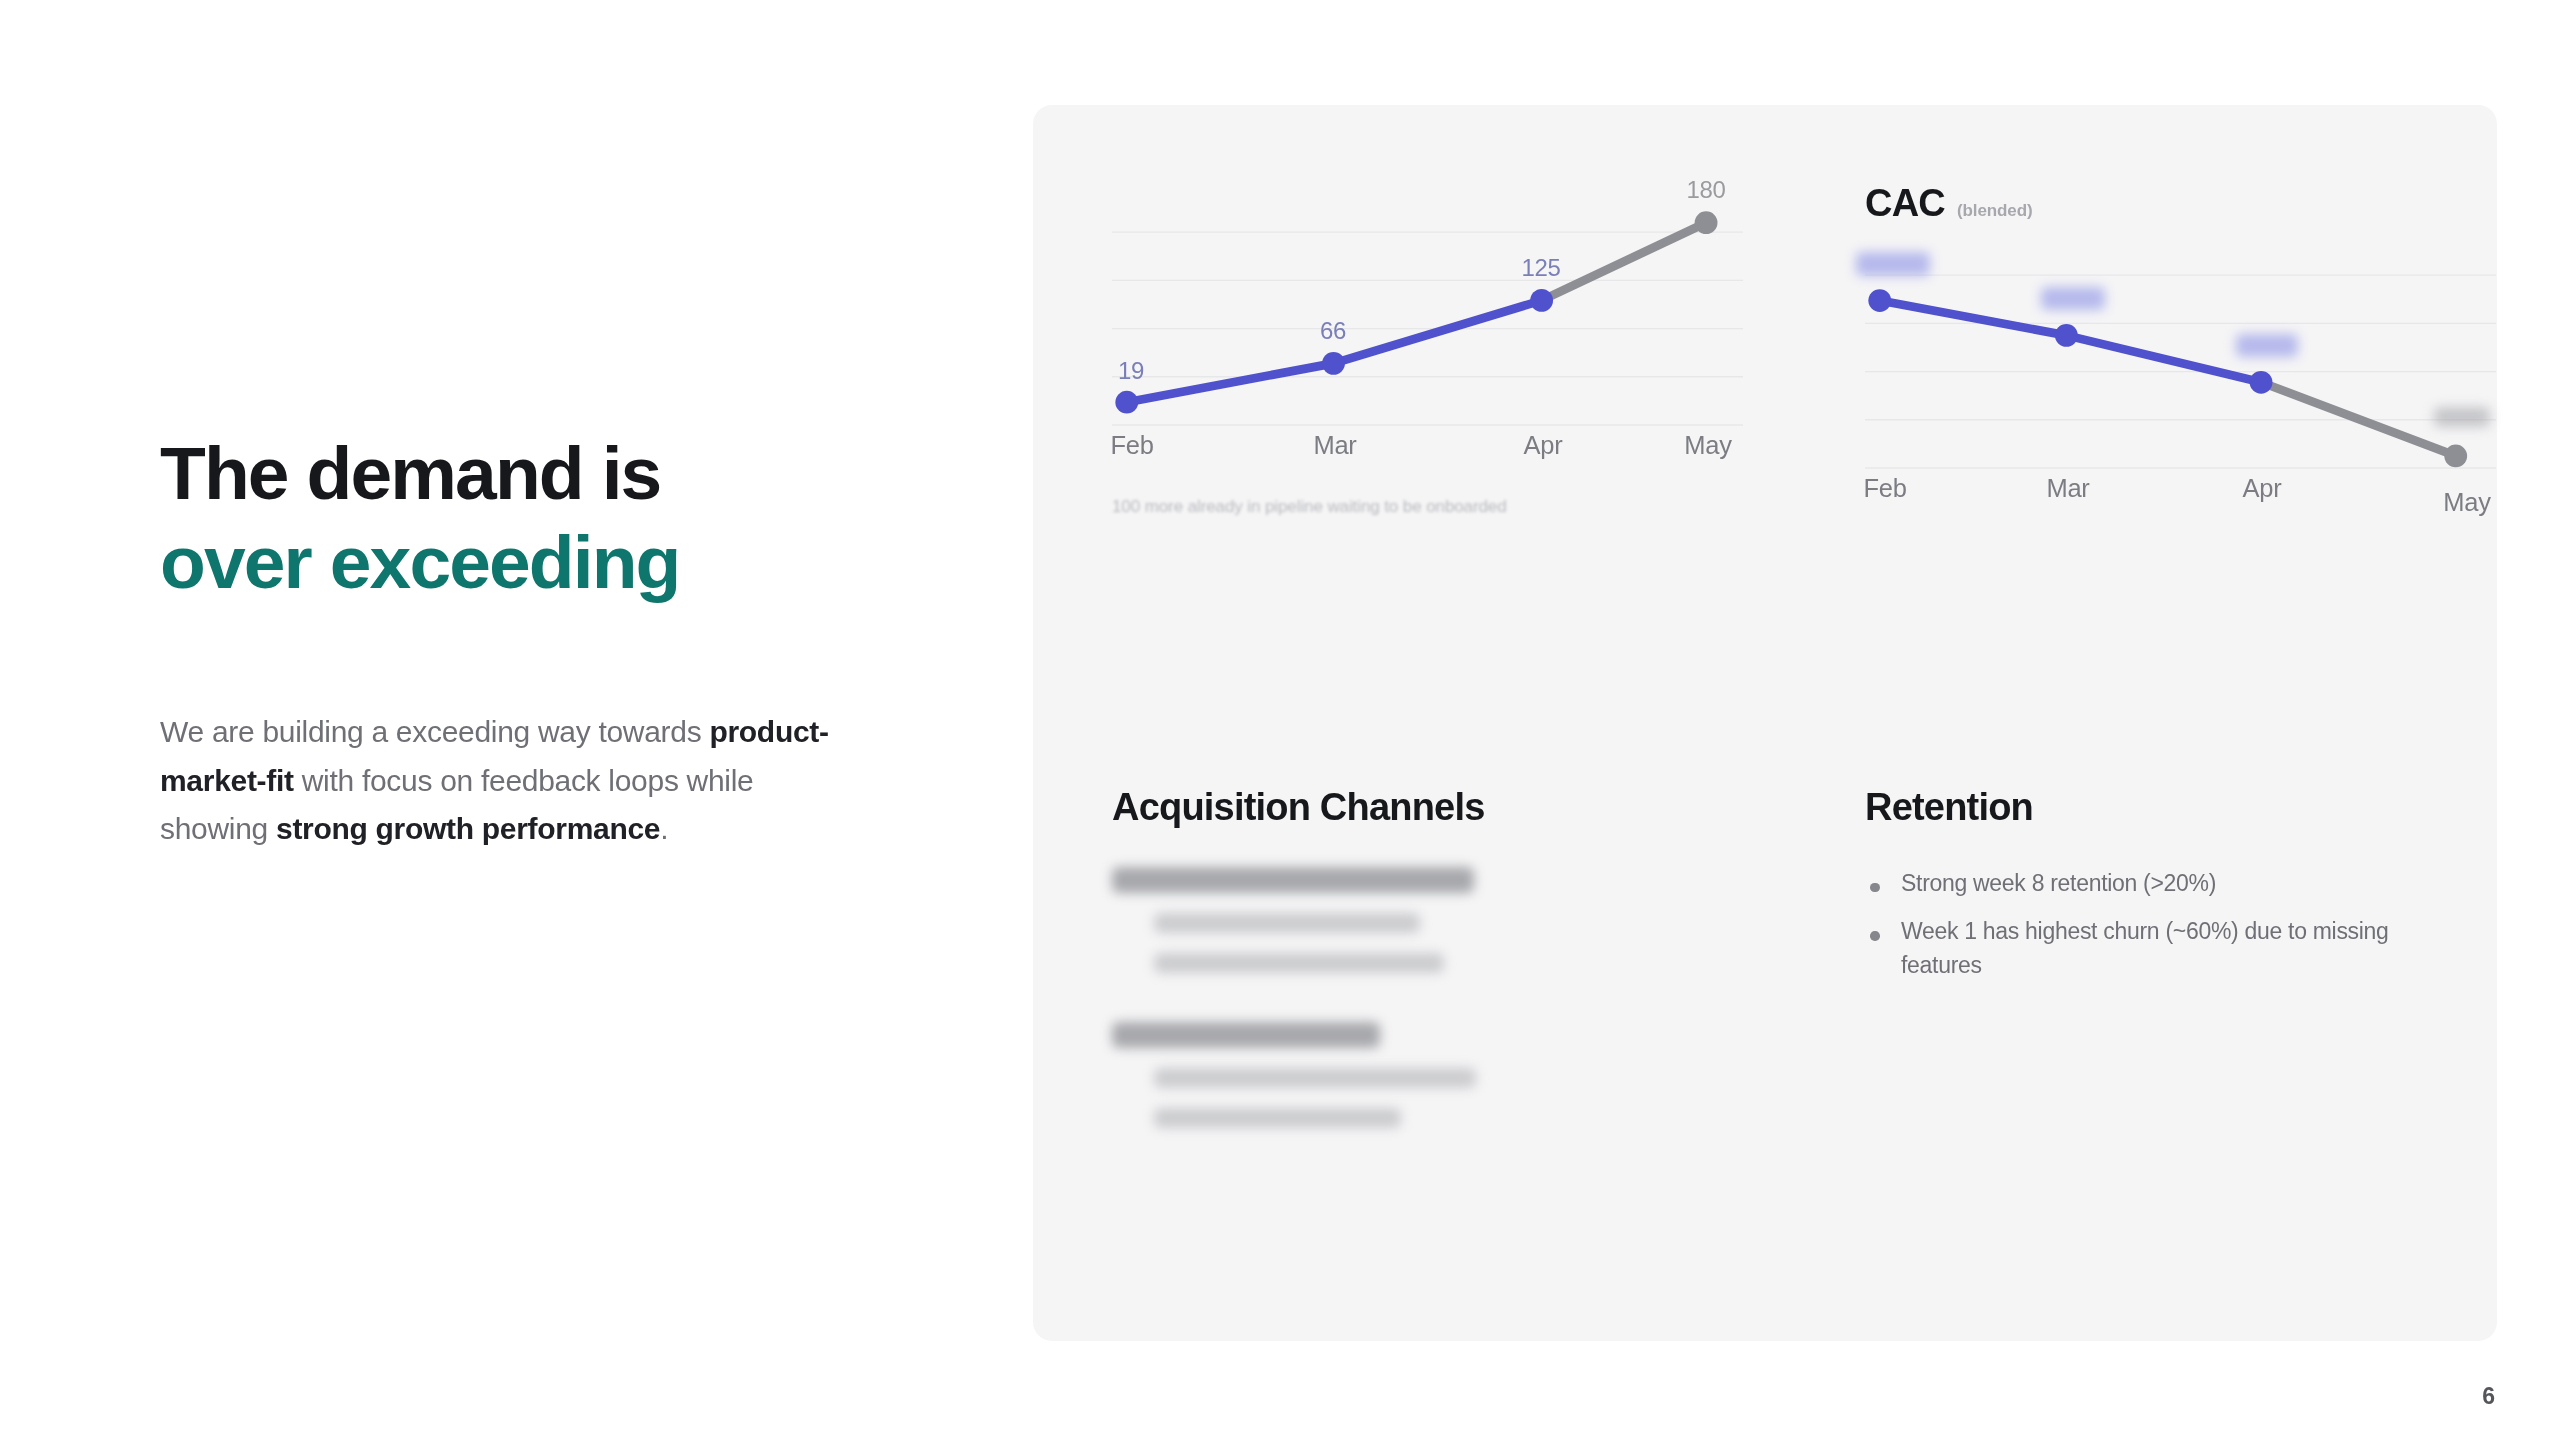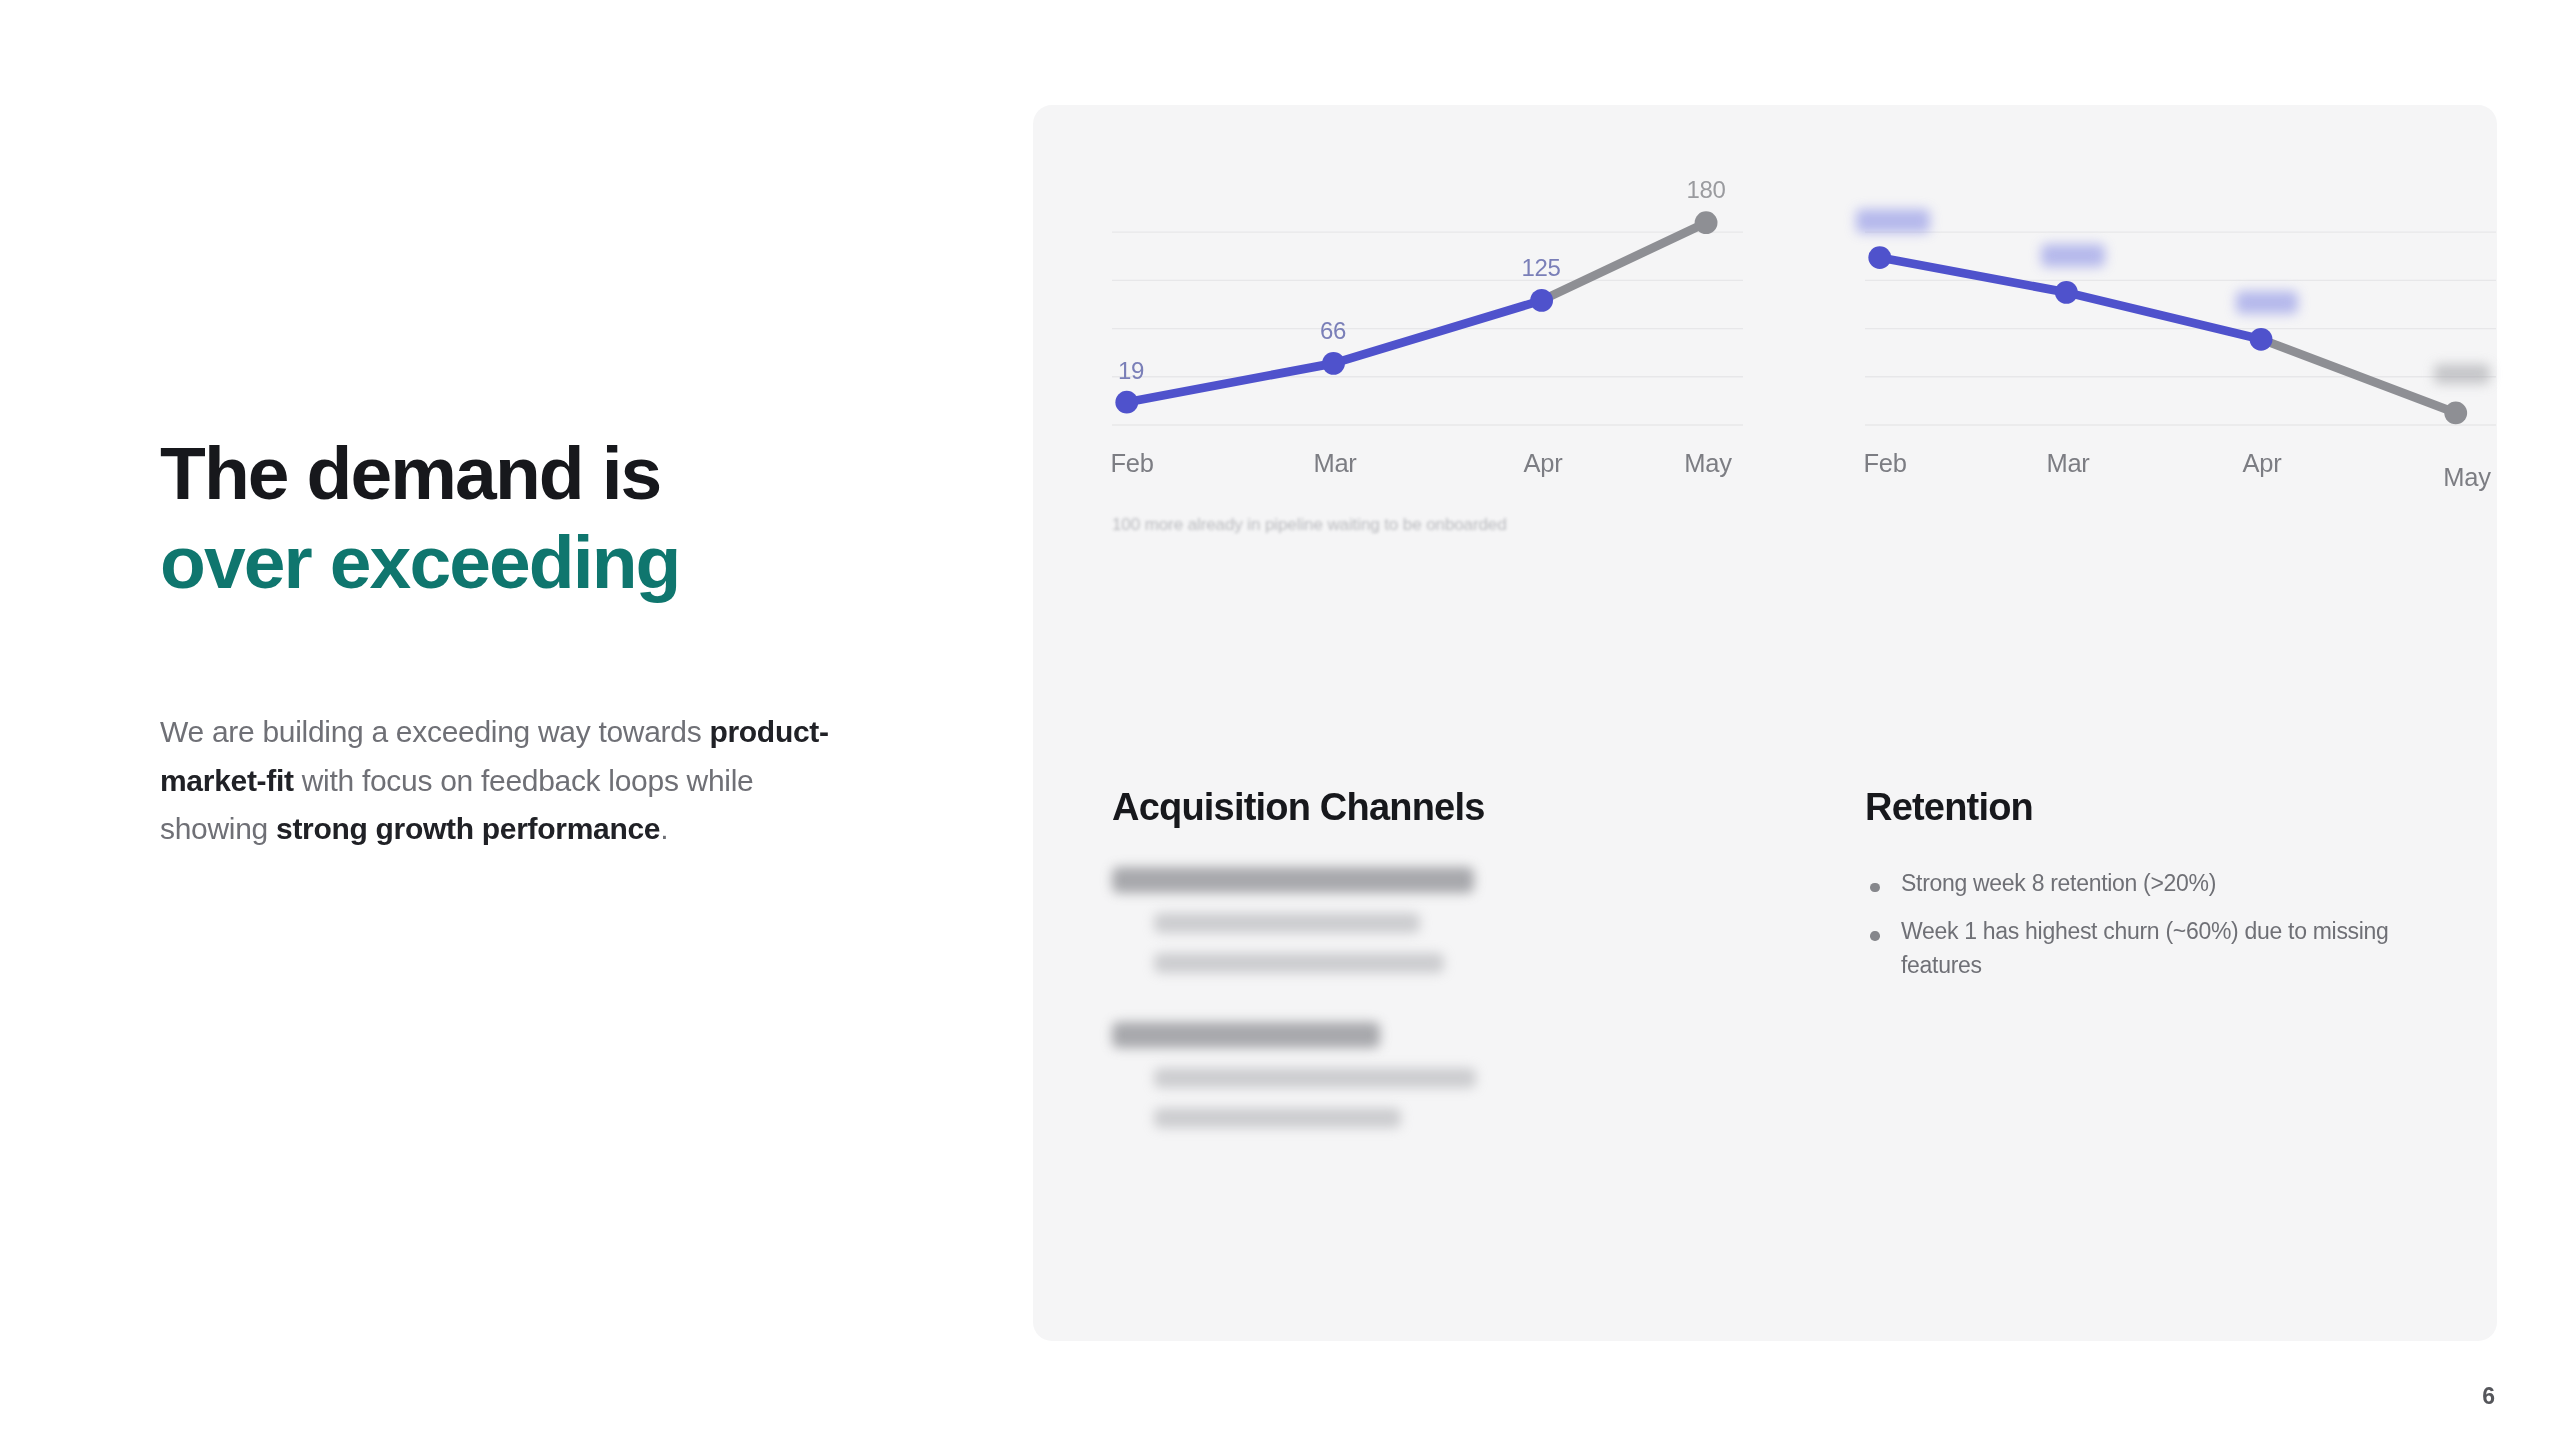--- a/index.html
+++ b/index.html
@@ -49,21 +49,21 @@
   .panel-sub{
     font-size:17px;font-weight:700;color:#a7a8ad;letter-spacing:-0.1px;
     filter:blur(0.6px);
   }
 
   
   .chart-wrap{position:relative;width:631px;height:221px;margin-top:25.5px;}
   .chart-svg{position:absolute;left:0;top:0;width:631px;height:221px;overflow:visible;}
 
   .xaxis{
-    position:relative;width:631px;height:47px;margin-top:20px;
+    position:relative;width:631px;height:47px;margin-top:2px;
   }
   .xtick{
     position:absolute;font-size:25.5px;color:#7c7d83;font-weight:500;
     letter-spacing:-0.3px;transform:translateX(-50%);
   }
 
   .footnote{
     margin-top:19px;font-size:17px;color:#b9babe;letter-spacing:-0.1px;
     filter:blur(1.7px);user-select:none;
   }
@@ -154,20 +154,24 @@
         <span class="xtick" style="left:20px;top:0;">Feb</span>
         <span class="xtick" style="left:223px;top:0;">Mar</span>
         <span class="xtick" style="left:431px;top:0;">Apr</span>
         <span class="xtick" style="left:596px;top:0;">May</span>
       </div>
 
       <div class="footnote">100 more already in pipeline waiting to be onboarded</div>
     </div>
 
     <div class="panel panel-cac">
+      <h2 class="panel-title">
+        <span>CAC</span>
+        <span class="panel-sub">(blended)</span>
+      </h2>
 
       <div class="chart-wrap">
         <svg class="chart-svg" viewBox="0 0 940 330" preserveAspectRatio="none">
           <g>
             <line x1="0" y1="36" x2="940" y2="36" stroke="#e7e7e9" stroke-width="2"></line>
             <line x1="0" y1="108" x2="940" y2="108" stroke="#e7e7e9" stroke-width="2"></line>
             <line x1="0" y1="180" x2="940" y2="180" stroke="#e7e7e9" stroke-width="2"></line>
             <line x1="0" y1="252" x2="940" y2="252" stroke="#e7e7e9" stroke-width="2"></line>
             <line x1="0" y1="324" x2="940" y2="324" stroke="#e7e7e9" stroke-width="2"></line>
           </g>

